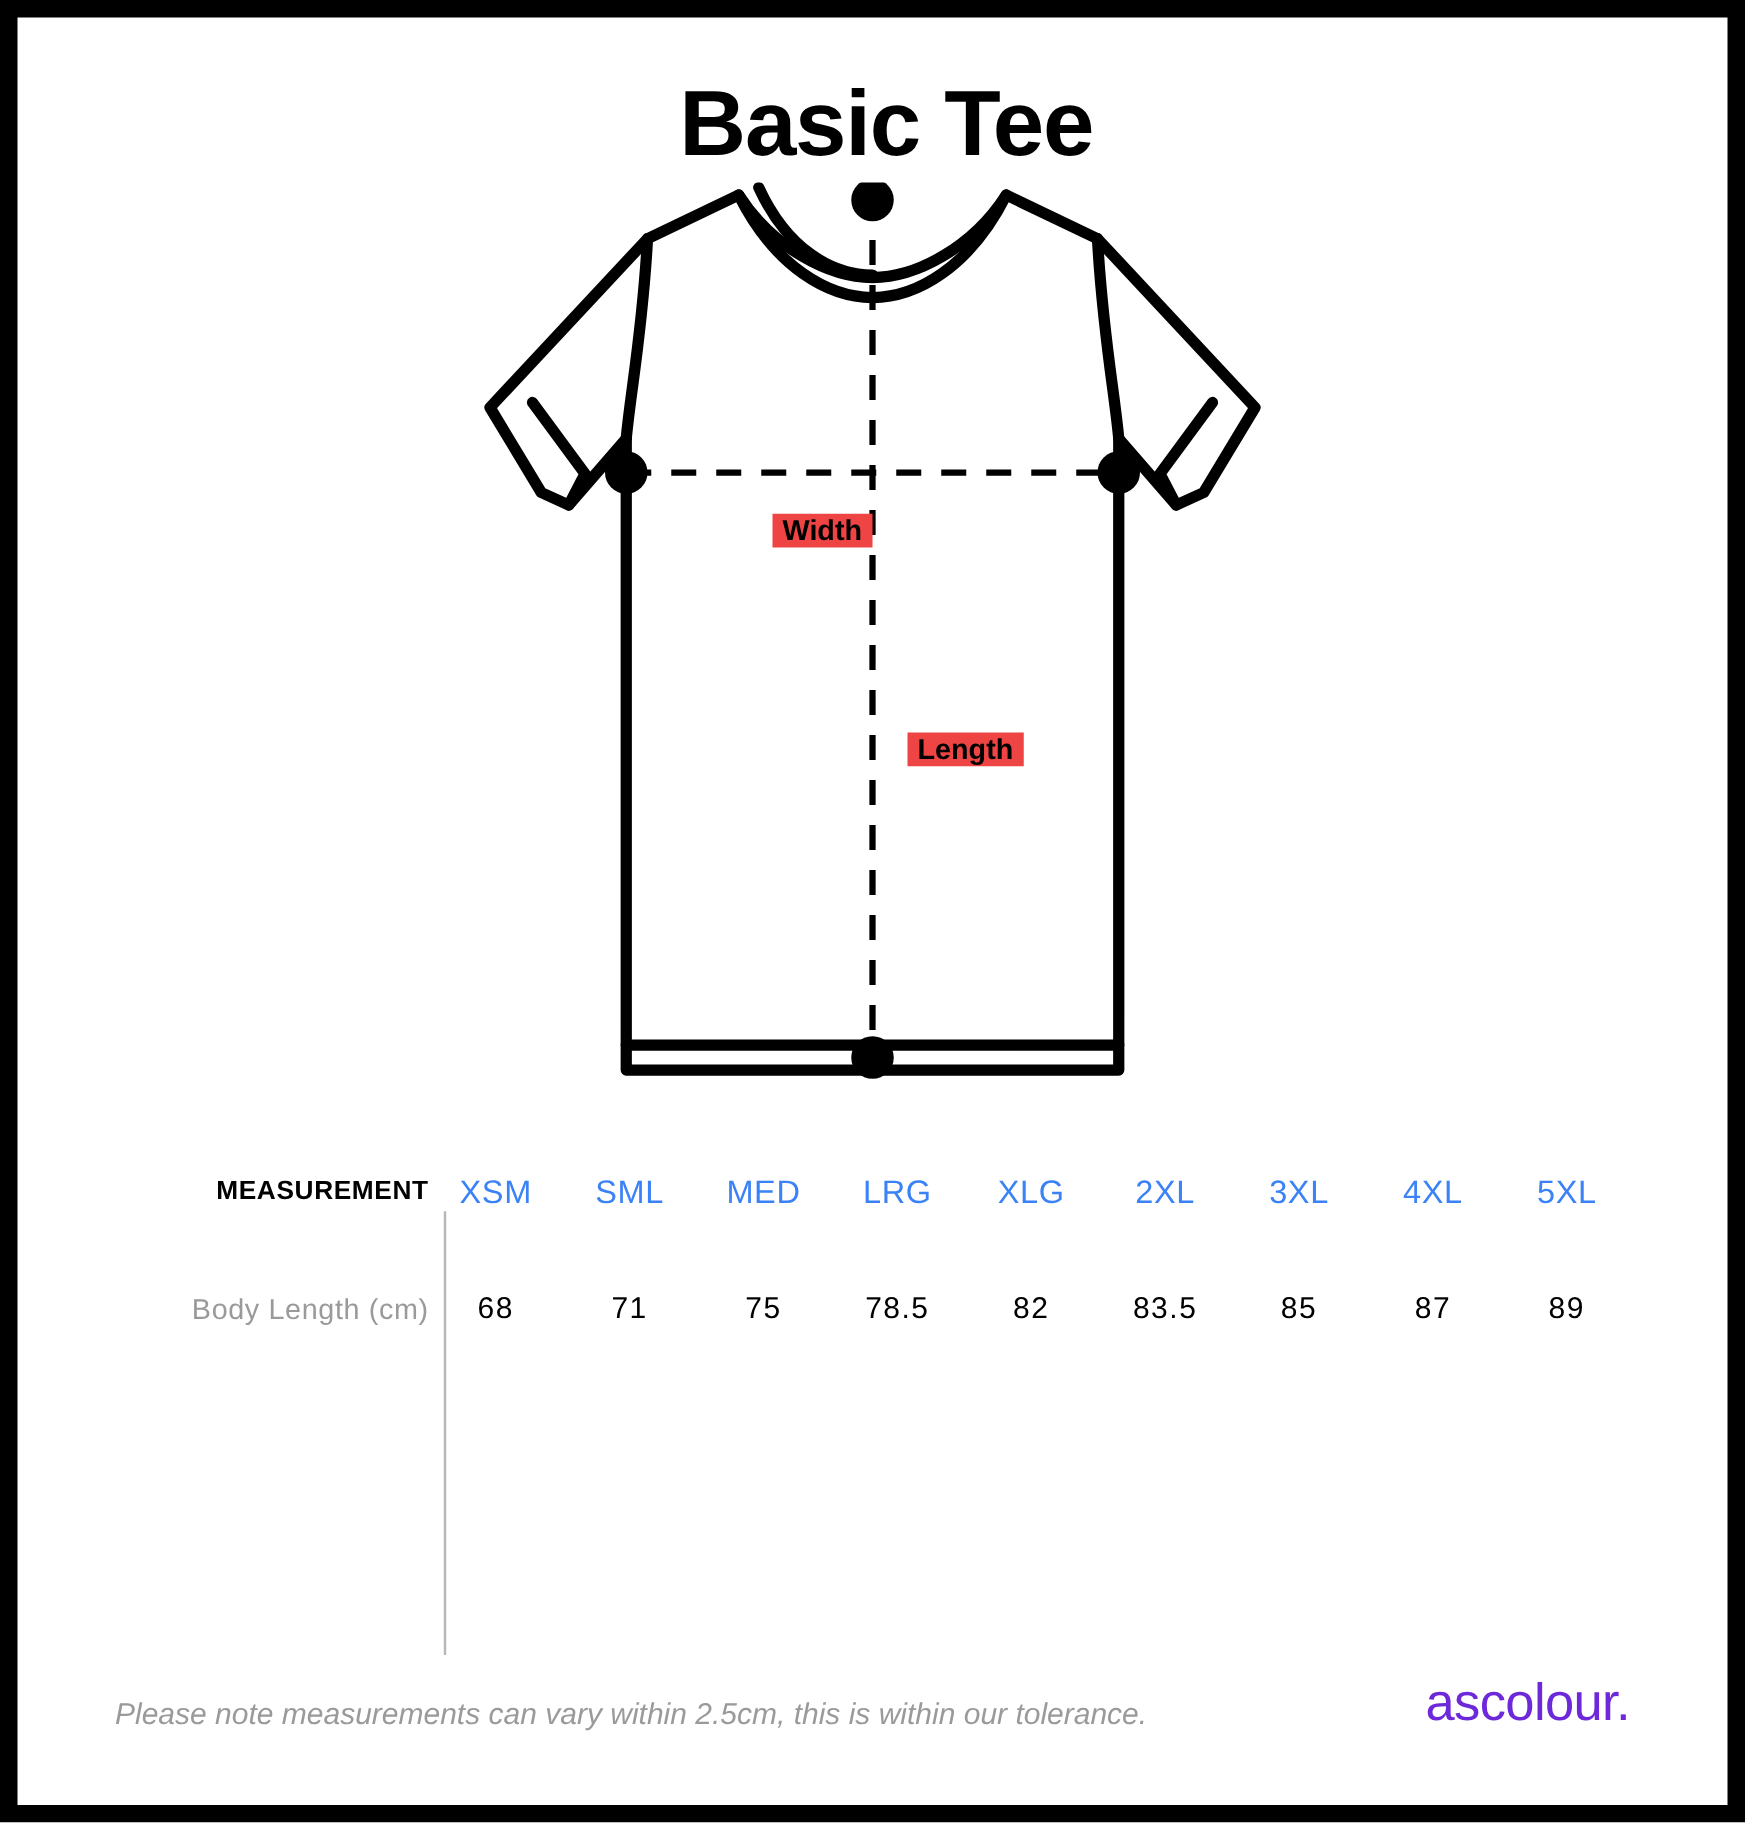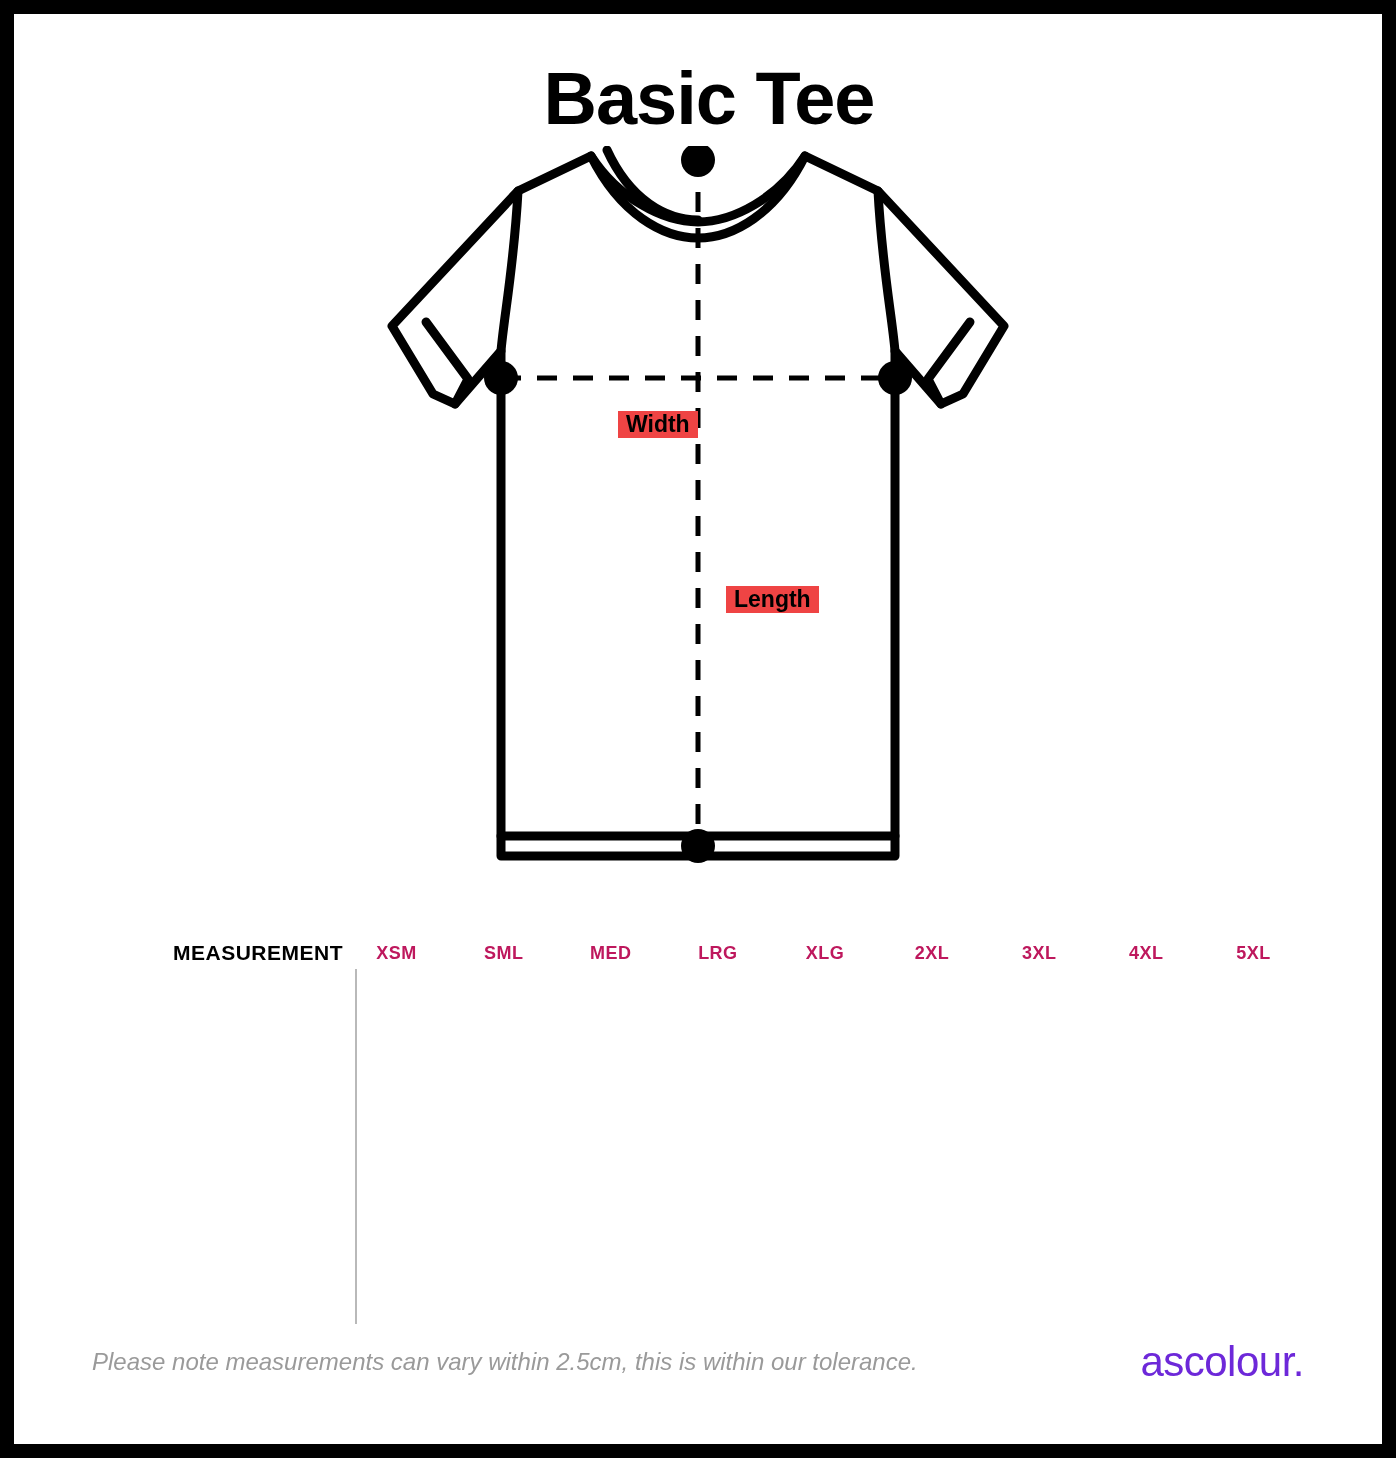--- a/index.html
+++ b/index.html
@@ -72,23 +72,23 @@
     letter-spacing: 0.5px;
     color: #000000;
   }
   table.size-table td.meas-cell {
     font-size: 23px;
     font-weight: normal;
     color: #9a9a9a;
     letter-spacing: 0.5px;
   }
   table.size-table th.size-head {
-    font-size: 18px;
-    font-weight: bold;
-    color: #be185d;
+    font-size: 26px;
+    font-weight: normal;
+    color: #3b82f6;
     letter-spacing: 0.5px;
   }
   table.size-table td.val {
     font-size: 24px;
     color: #000000;
     letter-spacing: 1.2px;
   }
   .vrule {
     position: absolute;
     left: 341px;
@@ -96,21 +96,21 @@
     width: 2px;
     height: 355px;
     background: #b9b9b9;
   }
   .footer {
     position: absolute;
     left: 0;
     right: 0;
     bottom: 58px;
     display: flex;
-    align-items: center;
+    align-items: flex-end;
     justify-content: space-between;
     padding: 0 78px;
     box-sizing: border-box;
   }
   .footer-note {
     font-size: 24px;
     font-style: italic;
     color: #9a9a9a;
   }
   .brand {
@@ -186,20 +186,32 @@
         <th class="size-head">MED</th>
         <th class="size-head">LRG</th>
         <th class="size-head">XLG</th>
         <th class="size-head">2XL</th>
         <th class="size-head">3XL</th>
         <th class="size-head">4XL</th>
         <th class="size-head">5XL</th>
       </tr>
     </thead>
     <tbody>
+      <tr>
+        <td class="meas-cell">Body Length (cm)</td>
+        <td class="val">68</td>
+        <td class="val">71</td>
+        <td class="val">75</td>
+        <td class="val">78.5</td>
+        <td class="val">82</td>
+        <td class="val">83.5</td>
+        <td class="val">85</td>
+        <td class="val">87</td>
+        <td class="val">89</td>
+      </tr>
     </tbody>
   </table>
 
   <div class="footer">
     <div class="footer-note">Please note measurements can vary within 2.5cm, this is within our tolerance.</div>
     <div class="brand">ascolour.</div>
   </div>
 
 </div>
 

